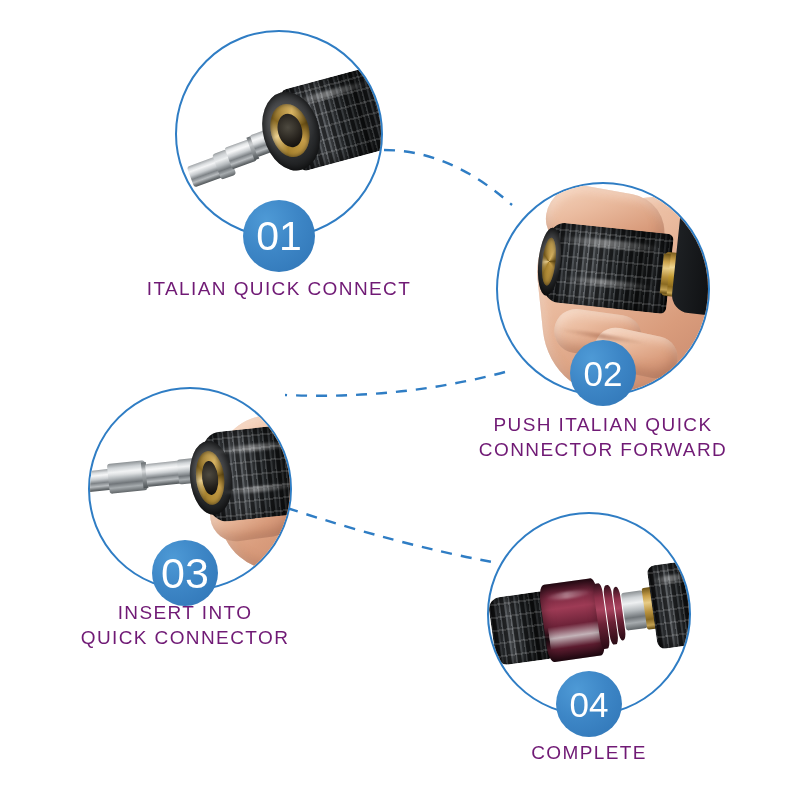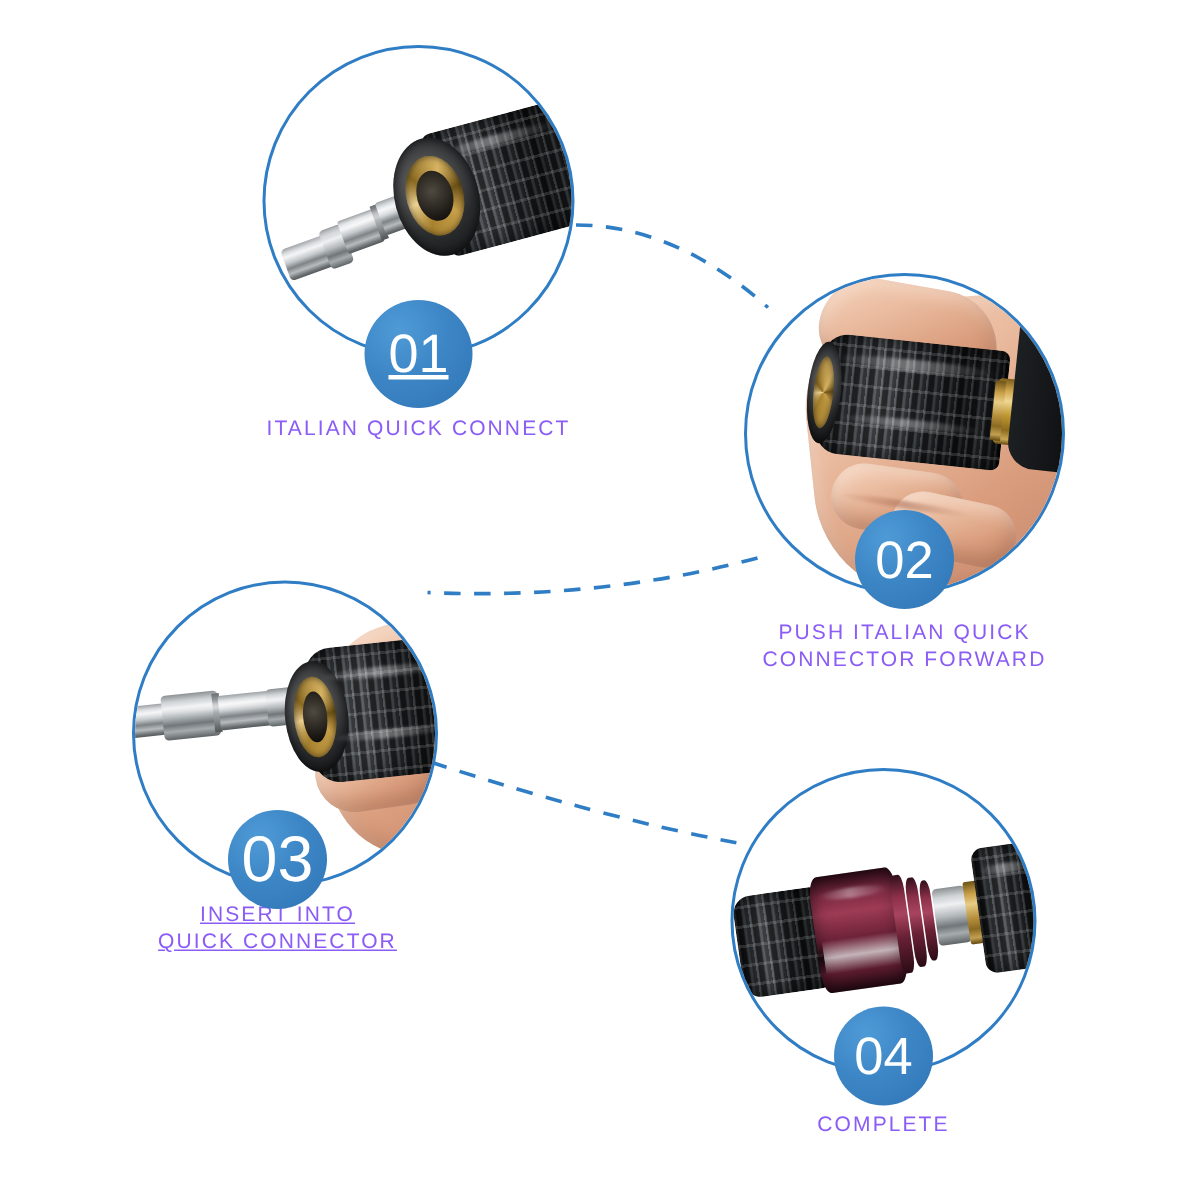--- a/index.html
+++ b/index.html
@@ -43,26 +43,26 @@
     color: #ffffff;
     font-weight: 400;
     letter-spacing: 0px;
     line-height: 1;
     z-index: 6;
   }
 
   
   .caption {
     position: absolute;
-    color: #8b5cf6;
+    color: #701a75;
     letter-spacing: 1.4px;
     line-height: 1.32;
     text-align: center;
     white-space: pre-line;
-    font-size: 14px;
+    font-size: 19px;
     z-index: 5;
   }
 
   
 
   .art { position: absolute; }
 
   
   .steel {
     position: absolute;
@@ -207,21 +207,21 @@
           </div>
           <div class="highlight-streak" style="left:34px; top:14px; width:82px; height:7px;"></div>
           <div class="bore-outer" style="left:0px; top:4px; width:56px; height:80px;"></div>
           <div class="bore-brass" style="left:8px; top:16px; width:38px; height:54px;"></div>
           <div class="bore-inner" style="left:15px; top:26px; width:24px; height:34px;"></div>
         </div>
 
       </div>
     </div>
 
-    <div class="badge" style="left:243px; top:200px; width:72px; height:72px; font-size:36px;text-decoration:underline;">
+    <div class="badge" style="left:243px; top:200px; width:72px; height:72px; font-size:41px;">
       <span>01</span>
     </div>
 
     <div class="caption" style="left:89px; top:276px; width:380px;">ITALIAN QUICK CONNECT</div>
   </div>
 
   <div class="step">
 
     <div class="circle-frame" style="left:496px; top:182px; width:214px; height:214px;">
       <div class="photo-clip">
@@ -287,21 +287,21 @@
           <div class="highlight-streak" style="left:38px; top:58px; width:78px; height:6px;"></div>
         </div>
 
       </div>
     </div>
 
     <div class="badge" style="left:152px; top:540px; width:66px; height:66px; font-size:43px;">
       <span>03</span>
     </div>
 
-    <div class="caption" style="left:5px; top:600px; width:360px;text-decoration:underline;">INSERT INTO
+    <div class="caption" style="left:5px; top:600px; width:360px;">INSERT INTO
 QUICK CONNECTOR</div>
   </div>
 
   <div class="step">
 
     <div class="circle-frame" style="left:487px; top:512px; width:204px; height:204px;">
       <div class="photo-clip">
 
         <div class="art" style="left:2px; top:56px; width:208px; height:94px; transform:rotate(-8deg);">
 

